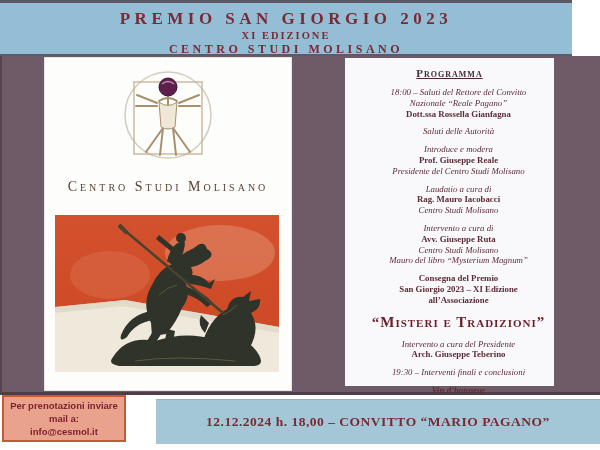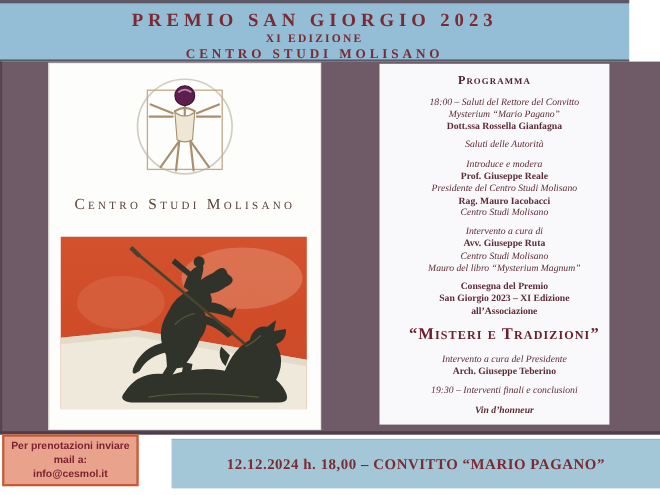--- a/index.html
+++ b/index.html
@@ -34,21 +34,21 @@
   }
   .statue{position:absolute;left:11px;top:158px;width:224px;height:157px;}
   
   .panel{
     position:absolute;left:345px;top:58px;width:209px;height:328px;
     background:#f9f8fb;color:#5d2b35;text-align:center;box-sizing:border-box;
     padding-top:9px;
   }
   .prog-heading{
     font-variant:small-caps;font-weight:bold;font-size:11px;letter-spacing:1px;
-    color:#4e2630;
+    text-decoration:underline;color:#4e2630;
   }
   .plines{margin-top:8px;}
   .pline{font-size:8.8px;line-height:10.8px;color:#5d2b35;padding-left:18px;}
   .pline.italic{font-style:italic;}
   .pline.bold{font-weight:bold;}
   .pline.bolditalic{font-weight:bold;font-style:italic;}
   .pline.title{
     font-variant:small-caps;font-weight:bold;font-size:15px;line-height:19px;
     letter-spacing:1px;color:#6b1f2a;
   }
@@ -151,26 +151,27 @@
         <path d="M168,100 Q176,96 182,90"></path>
         <path d="M80,146 Q120,140 180,146"></path>
       </g>
     </svg>
   </div>
 
   <div class="panel">
     <div class="prog-heading">Programma</div>
     <div class="plines">
         <div class="pline italic">18:00 – Saluti del Rettore del Convitto</div>
-        <div class="pline italic">Mysterium “Mario Pagano”</div>
+        <div class="pline italic">Nazionale “Reale Pagano”</div>
         <div class="pline bold">Dott.ssa Rossella Gianfagna</div>
         <div class="pline italic gap">Saluti delle Autorità</div>
         <div class="pline italic gap">Introduce e modera</div>
         <div class="pline bold">Prof. Giuseppe Reale</div>
         <div class="pline italic">Presidente del Centro Studi Molisano</div>
+        <div class="pline italic gap">Laudatio a cura di</div>
         <div class="pline bold">Rag. Mauro Iacobacci</div>
         <div class="pline italic">Centro Studi Molisano</div>
         <div class="pline italic gap">Intervento a cura di</div>
         <div class="pline bold">Avv. Giuseppe Ruta</div>
         <div class="pline italic">Centro Studi Molisano</div>
         <div class="pline italic">Mauro del libro “Mysterium Magnum”</div>
         <div class="pline bold gap">Consegna del Premio</div>
         <div class="pline bold">San Giorgio 2023 – XI Edizione</div>
         <div class="pline bold">all’Associazione</div>
         <div class="pline title gap">“Misteri e Tradizioni”</div>

